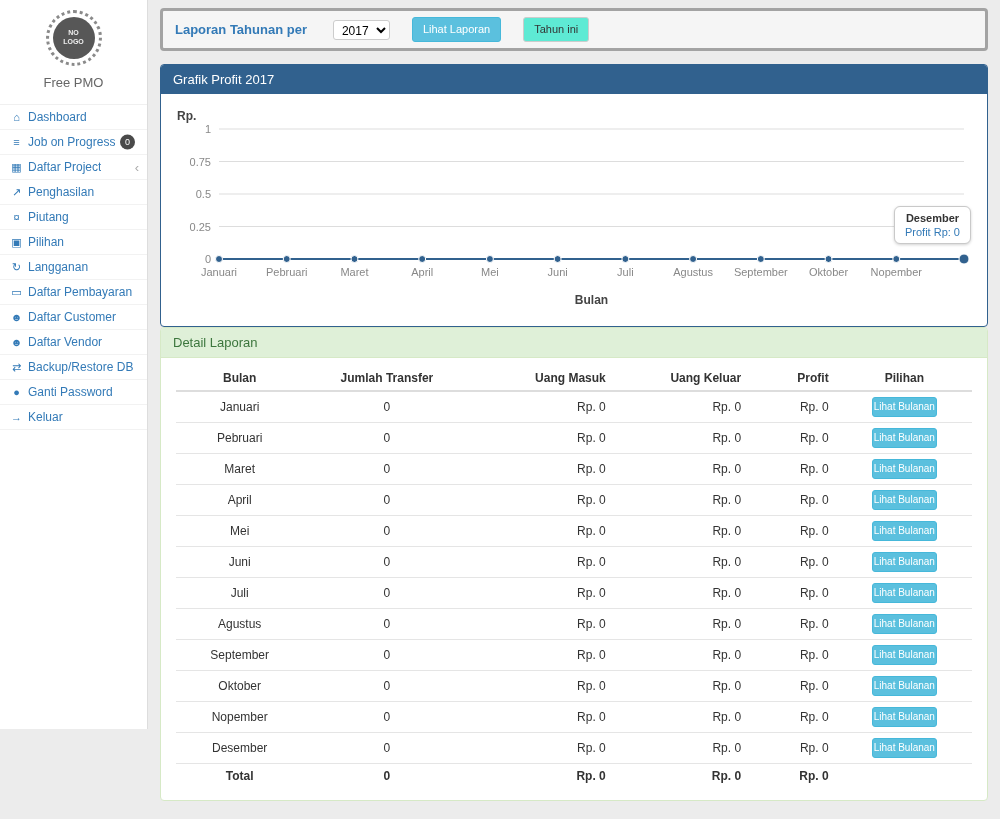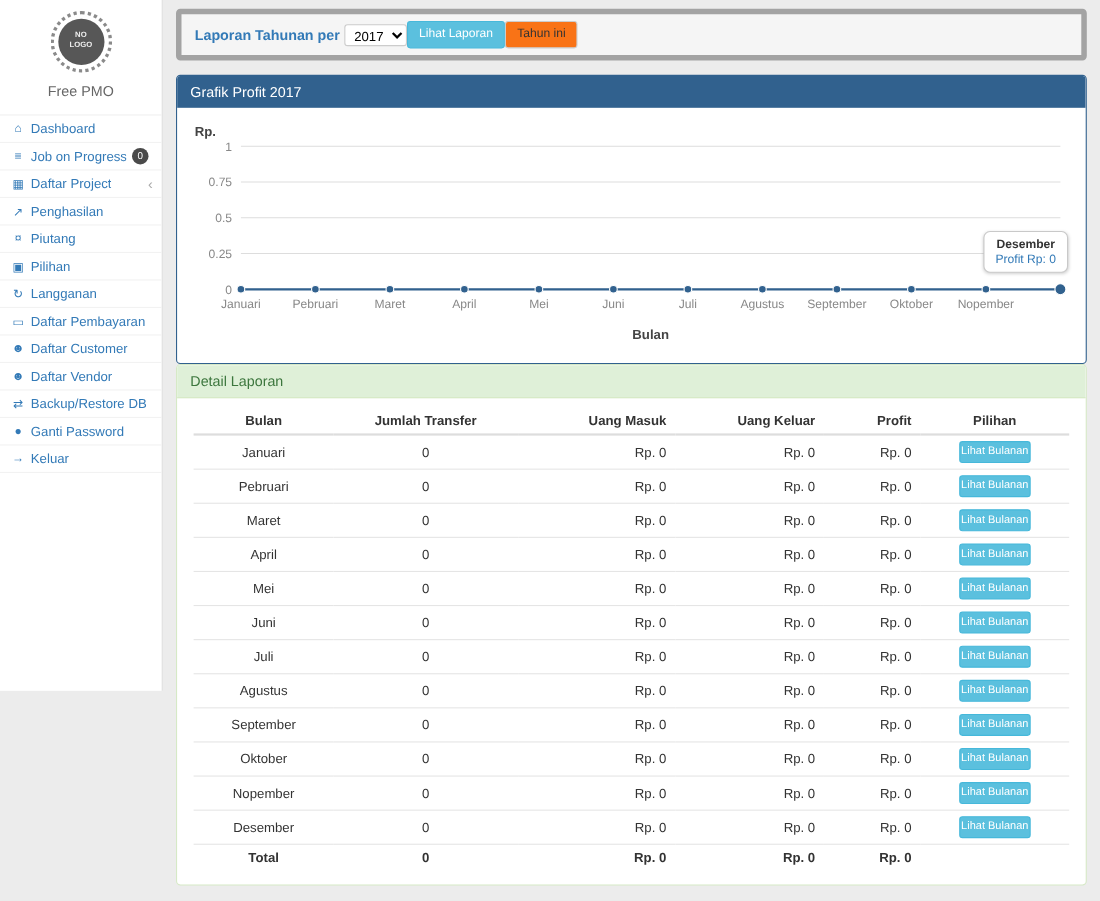--- a/index.html
+++ b/index.html
@@ -1,45 +1,45 @@
 <!DOCTYPE html>
 <html><head>
 <meta charset="utf-8">
 <style>
   *{margin:0;padding:0;box-sizing:border-box}
   html,body{width:1000px;height:819px}
   body{font-family:"Liberation Sans","DejaVu Sans",sans-serif;font-size:13px;color:#333;background:#ececec;display:flex;overflow:hidden}
 
   
-  .sidebar{width:148px;flex:0 0 148px;background:#fff;border-right:1px solid #ddd;height:628px}
+  .sidebar{width:148px;flex:0 0 148px;background:#fff;border-right:1px solid #ddd;height:729px}
   .logo-block{padding:10px 0 10px;text-align:center}
   .logo-outer{width:56px;height:56px;margin:0 auto;border-radius:50%;border:3px dotted #8a8a8a;display:flex;align-items:center;justify-content:center;background:#fff}
   .logo-inner{width:42px;height:42px;border-radius:50%;background:#575757;color:#eee;font-size:7px;font-weight:bold;display:flex;align-items:center;justify-content:center;text-align:center;line-height:1.25}
   .logo-inner span{display:inline-block;width:26px}
   .brand{margin-top:9px;color:#666;font-size:13px}
   .menu{border-top:1px solid #f0f0f0;margin-top:4px}
   .mitem{display:flex;align-items:center;position:relative;padding:5px 8px 5px 9px;border-bottom:1px solid #f2f2f2;color:#337ab7;text-decoration:none;font-size:12px}
   .micon{width:15px;flex:0 0 15px;margin-right:4px;font-size:11px;text-align:center;color:#337ab7}
   .mlabel{white-space:nowrap;overflow:hidden}
   .mbadge{position:absolute;right:12px;top:50%;transform:translateY(-50%);background:#4a4a4a;color:#fff;font-size:9px;min-width:15px;height:15px;line-height:15px;text-align:center;border-radius:8px;padding:0 4px}
   .mchev{position:absolute;right:8px;color:#aaa;font-size:13px}
 
   
   .main{flex:1;padding:8px 12px;overflow:hidden}
   .breadcrumb{background:#f5f5f5;border-radius:4px;padding:9px 15px;font-size:12px;margin-bottom:13px}
   .breadcrumb a{color:#337ab7;text-decoration:none}
   .bc-sep{color:#bbb;margin:0 5px}
   .bc-cur{color:#777}
 
-  .filterbar{background:#f5f5f5;border:5px solid #a3a3a3;border-radius:4px;padding:6px 12px;display:flex;align-items:center;gap:0;margin-bottom:13px}
+  .filterbar{background:#f5f5f5;border:3px solid #a3a3a3;border-radius:4px;padding:6px 12px;display:flex;align-items:center;gap:22px;margin-bottom:13px}
   .filter-label{color:#337ab7;font-weight:bold;font-size:13px;margin-right:4px}
   .year-select{font-family:inherit;font-size:12px;padding:2px 4px;border:1px solid #ccc;border-radius:3px;background:#fff;height:20px}
   .btn{display:inline-block;font-size:11px;padding:4px 10px;border-radius:3px;border:1px solid transparent;cursor:pointer;font-family:inherit;line-height:1.4}
   .btn-info{background:#5bc0de;border-color:#46b8da;color:#fff}
-  .btn-default{background:#f97316;border-color:#ccc;color:#333}
+  .btn-default{background:#5eead4;border-color:#ccc;color:#333}
   .btn-xs{font-size:10px;padding:2px 1px}
 
   .panel{border:1px solid #ddd;border-radius:4px;background:#fff;overflow:hidden}
   .phead{padding:7px 12px;font-size:13px}
   .panel-primary{border-color:#31618e}
   .panel-primary>.phead{background:#31618e;color:#fff}
   .panel-success{border-color:#d6e9c6}
   .panel-success>.phead{background:#dff0d8;color:#3c763d;border-bottom:1px solid #d6e9c6}
 
   .chart-body{position:relative;padding:10px 8px 4px}

